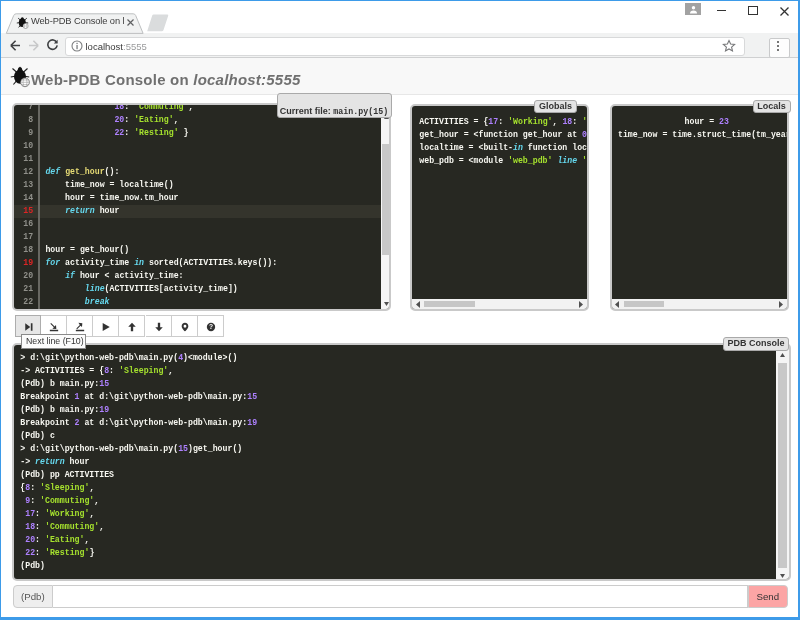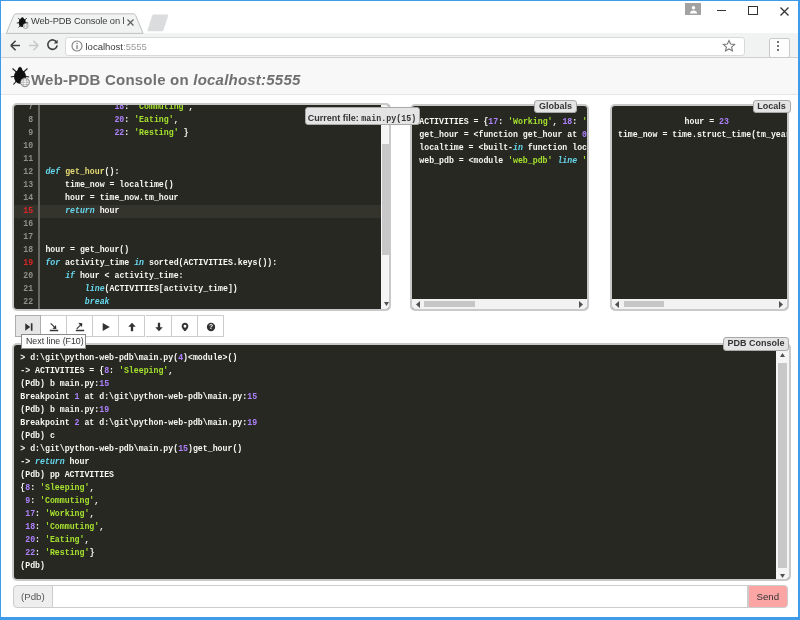--- a/index.html
+++ b/index.html
@@ -153,21 +153,21 @@
   <div class="abs" style="left:367px;top:0;width:10px;height:203.5px;background:#f5f5f5;">
     <svg class="abs" style="left:2.5px;top:10px;" width="5" height="4">
         <path d="M0 4 L2.5 0 L5 4 Z" fill="#505050"></path>
       </svg>
     <div class="abs" style="left:0.8px;top:39px;width:8px;height:111px;background:#c8c8c8;"></div>
     <svg class="abs" style="left:2.5px;top:197px;" width="5" height="4">
         <path d="M0 0 L2.5 4 L5 0 Z" fill="#505050"></path>
       </svg>
   </div>
 </div>
-<div class="plabel" style="left:276.5px;top:107px;width:113px;height:11px;padding-top:5px;margin-left:28px;">Current file: <span style="font-family:'Liberation Mono',monospace;font-size:8.3px;">main.py(15)</span></div>
+<div class="plabel" style="left:276.5px;top:93px;width:113px;height:11px;padding-top:12px;">Current file: <span style="font-family:'Liberation Mono',monospace;font-size:8.3px;">main.py(15)</span></div>
 
 <div class="panel" id="globals" style="left:410px;top:103.5px;width:175px;height:203px;">
   <pre class="abs" style="left:7.3px;top:9px;">ACTIVITIES = {<span class="num">17</span>: <span class="str">'Working'</span>, <span class="num">18</span>: <span class="str">'Commuting'</span>
 get_hour = &lt;function get_hour at <span class="num">0x00000000</span>
 localtime = &lt;built-<span class="kw">in</span> function localtime&gt;
 web_pdb = &lt;module <span class="str">'web_pdb'</span> <span class="kw">line</span> <span class="str">'D:\git\py</span></pre>
   <div class="abs" style="left:0;top:193.5px;width:175px;height:9.5px;background:#f2f2f2;">
     <svg class="abs" style="left:3.5px;top:1.5px;" width="5" height="7">
         <path d="M4 0 L0 3.5 L4 7 Z" fill="#505050"></path>
       </svg>

